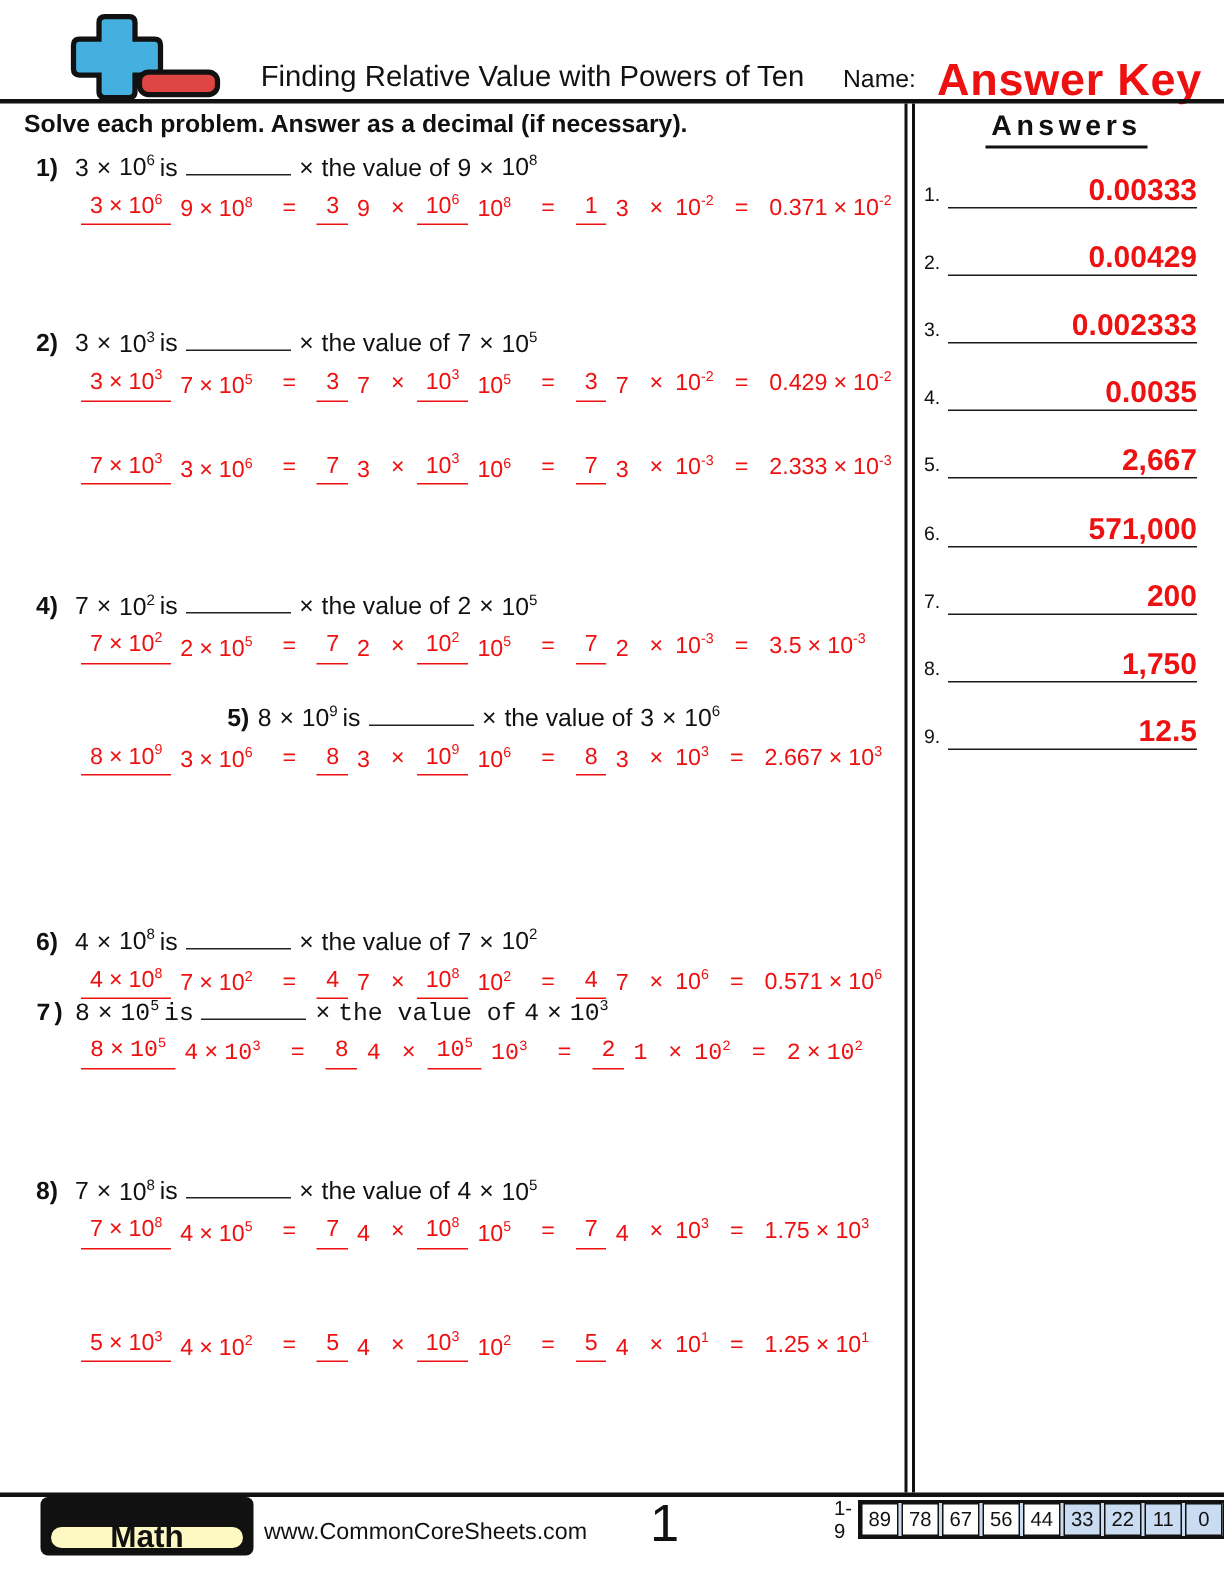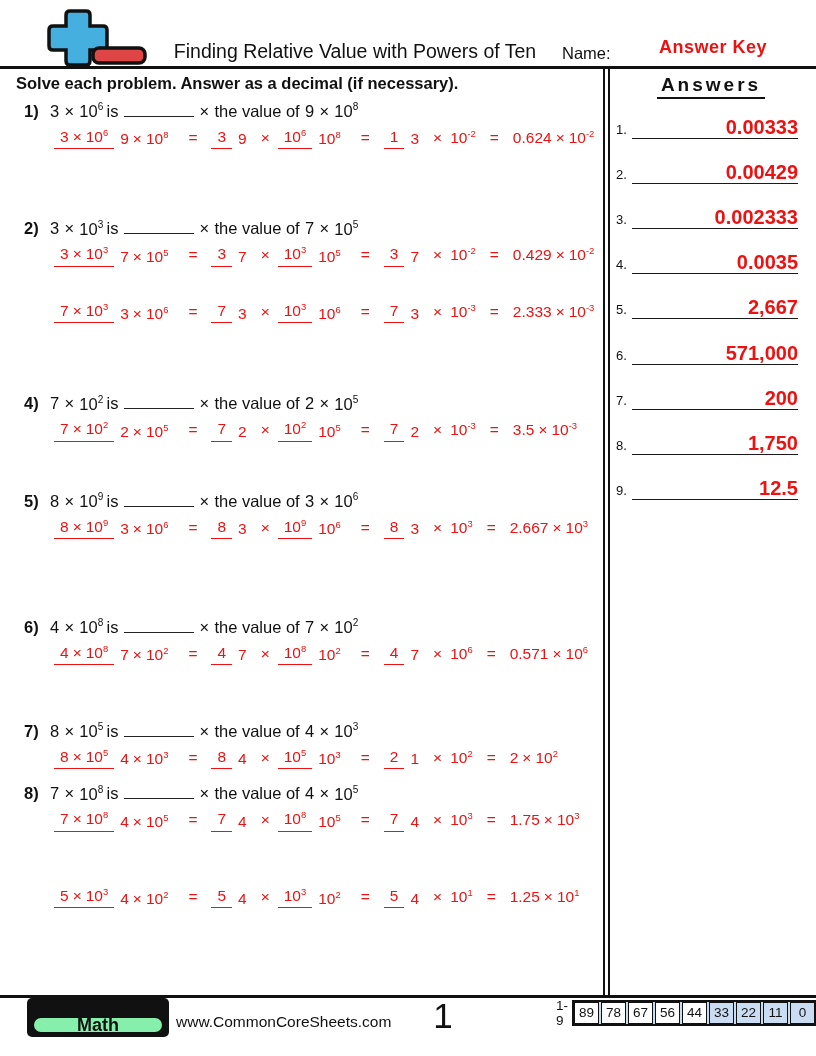--- a/index.html
+++ b/index.html
@@ -7,21 +7,21 @@
     --shade:#c9dcf2;
     --ink:#111;
   }
   html,body{margin:0;padding:0;background:#fff;}
   body{width:816px;height:1056px;position:relative;font-family:"Liberation Sans",sans-serif;color:var(--ink);overflow:hidden;}
 
   
   .logo{position:absolute;left:36px;top:8px;}
   .title{position:absolute;left:150px;top:40px;width:410px;text-align:center;font-size:19.5px;}
   .name-label{position:absolute;left:562px;top:44px;font-size:16.5px;}
-  .name-value{position:absolute;left:618px;top:37px;width:190px;text-align:center;font-size:18px;font-weight:bold;color:var(--red);letter-spacing:.5px;}
+  .name-value{position:absolute;left:618px;top:37px;width:190px;text-align:center;font-size:30px;font-weight:bold;color:var(--red);letter-spacing:.5px;}
   .header-rule{position:absolute;left:0;top:66px;width:816px;height:3px;background:var(--ink);}
   .instructions{position:absolute;left:16px;top:74px;font-size:16.5px;font-weight:bold;}
 
   
   .col-divider{position:absolute;left:603px;top:69px;height:926px;width:3px;border-left:2px solid var(--ink);border-right:2px solid var(--ink);}
   .answers-head{position:absolute;left:612px;top:74px;width:198px;text-align:center;}
   .answers-head span{display:inline-block;font-size:19px;font-weight:bold;letter-spacing:3px;border-bottom:2px solid var(--ink);padding:0 4px 1px;}
 
   
   .arow{position:absolute;left:616px;width:182px;height:27px;}
@@ -42,21 +42,21 @@
   .frac{display:inline-flex;flex-direction:row;align-items:center;line-height:1.25;}
   .fn{border-bottom:1.7px solid currentColor;padding:0 6px 2px;}
   .fd{padding:2px 6px 0;}
   .tk2{margin-right:4px;}
   .op{margin:0 8px;}
   .eq{margin:0 14px;}
 
   
   .footer-rule{position:absolute;left:0;top:995px;width:816px;height:3px;background:var(--ink);}
   .math-badge{position:absolute;left:27px;top:998px;width:142px;height:39px;background:var(--ink);border-radius:5px;}
-  .math-pill{position:absolute;left:5px;right:5px;top:3px;bottom:3px;background:#86efac;border:2.5px solid var(--ink);border-radius:18px;display:flex;align-items:center;justify-content:center;font-size:18px;font-weight:bold;margin-top:15px;}
+  .math-pill{position:absolute;left:5px;right:5px;top:3px;bottom:3px;background:#fef9c3;border:2.5px solid var(--ink);border-radius:18px;display:flex;align-items:center;justify-content:center;font-size:21px;font-weight:bold;margin-top:15px;}
   .website{position:absolute;left:176px;top:1013px;font-size:15.5px;}
   .page-num{position:absolute;left:388px;top:996px;width:110px;text-align:center;font-size:35px;}
   .score-strip{position:absolute;left:556px;top:998px;display:flex;align-items:center;}
   .range-label{font-size:13.5px;margin-right:4px;}
   .score-table{display:flex;gap:2px;border:2px solid var(--ink);background:var(--shade);}
   .score-cell{width:23px;height:20px;line-height:20px;text-align:center;font-size:13.5px;border:1.5px solid var(--ink);background:#fff;}
   .score-cell.shaded{background:var(--shade);}
 </style>
 </head>
 <body>
@@ -157,21 +157,21 @@
           <span class="fd"><span class="ten">10</span><sup>8</sup></span>
         </span>
         <span class="op eq">=</span>
         <span class="frac">
           <span class="fn">1</span>
           <span class="fd">3</span>
         </span>
         <span class="op">×</span>
         <span class="pow"><span class="ten">10</span><sup>-2</sup></span>
         <span class="op eq">=</span>
-        <span class="res"><span class="tk2">0.624</span><span class="tk2">×</span><span class="ten">10</span><sup>-2</sup></span>
+        <span class="res"><span class="tk2">0.371</span><span class="tk2">×</span><span class="ten">10</span><sup>-2</sup></span>
       </div>
   </div>
 
   <div class="problem" style="top: 197.5px; margin-top: 20px;">
     <div class="qline"><span class="pnum">2)</span><span class="tk">3</span><span class="tk">×</span><span class="ten">10</span><sup class="sup-mr">3</sup><span class="tk">is</span><span class="blank"></span><span class="tk">×</span><span class="tk">the value of</span><span class="tk">7</span><span class="tk">×</span><span class="ten">10</span><sup>5</sup></div>
     <div class="work">
         <span class="frac">
           <span class="fn"><span class="tk2">3</span><span class="tk2">×</span><span class="ten">10</span><sup>3</sup></span>
           <span class="fd"><span class="tk2">7</span><span class="tk2">×</span><span class="ten">10</span><sup>5</sup></span>
         </span>
@@ -247,21 +247,21 @@
           <span class="fn">7</span>
           <span class="fd">2</span>
         </span>
         <span class="op">×</span>
         <span class="pow"><span class="ten">10</span><sup>-3</sup></span>
         <span class="op eq">=</span>
         <span class="res"><span class="tk2">3.5</span><span class="tk2">×</span><span class="ten">10</span><sup>-3</sup></span>
       </div>
   </div>
 
-  <div class="problem" style="top: 490px;">
+  <div class="problem" style="top: 467px; text-align: center;">
     <div class="qline"><span class="pnum">5)</span><span class="tk">8</span><span class="tk">×</span><span class="ten">10</span><sup class="sup-mr">9</sup><span class="tk">is</span><span class="blank"></span><span class="tk">×</span><span class="tk">the value of</span><span class="tk">3</span><span class="tk">×</span><span class="ten">10</span><sup>6</sup></div>
     <div class="work">
         <span class="frac">
           <span class="fn"><span class="tk2">8</span><span class="tk2">×</span><span class="ten">10</span><sup>9</sup></span>
           <span class="fd"><span class="tk2">3</span><span class="tk2">×</span><span class="ten">10</span><sup>6</sup></span>
         </span>
         <span class="op eq">=</span>
         <span class="frac">
           <span class="fn">8</span>
           <span class="fd">3</span>
@@ -305,21 +305,21 @@
           <span class="fn">4</span>
           <span class="fd">7</span>
         </span>
         <span class="op">×</span>
         <span class="pow"><span class="ten">10</span><sup>6</sup></span>
         <span class="op eq">=</span>
         <span class="res"><span class="tk2">0.571</span><span class="tk2">×</span><span class="ten">10</span><sup>6</sup></span>
       </div>
   </div>
 
-  <div class="problem" style="top: 720px;">
+  <div class="problem" style="top: 663px; font-family: Liberation Mono, monospace;">
     <div class="qline"><span class="pnum">7)</span><span class="tk">8</span><span class="tk">×</span><span class="ten">10</span><sup class="sup-mr">5</sup><span class="tk">is</span><span class="blank"></span><span class="tk">×</span><span class="tk">the value of</span><span class="tk">4</span><span class="tk">×</span><span class="ten">10</span><sup>3</sup></div>
     <div class="work">
         <span class="frac">
           <span class="fn"><span class="tk2">8</span><span class="tk2">×</span><span class="ten">10</span><sup>5</sup></span>
           <span class="fd"><span class="tk2">4</span><span class="tk2">×</span><span class="ten">10</span><sup>3</sup></span>
         </span>
         <span class="op eq">=</span>
         <span class="frac">
           <span class="fn">8</span>
           <span class="fd">4</span>

